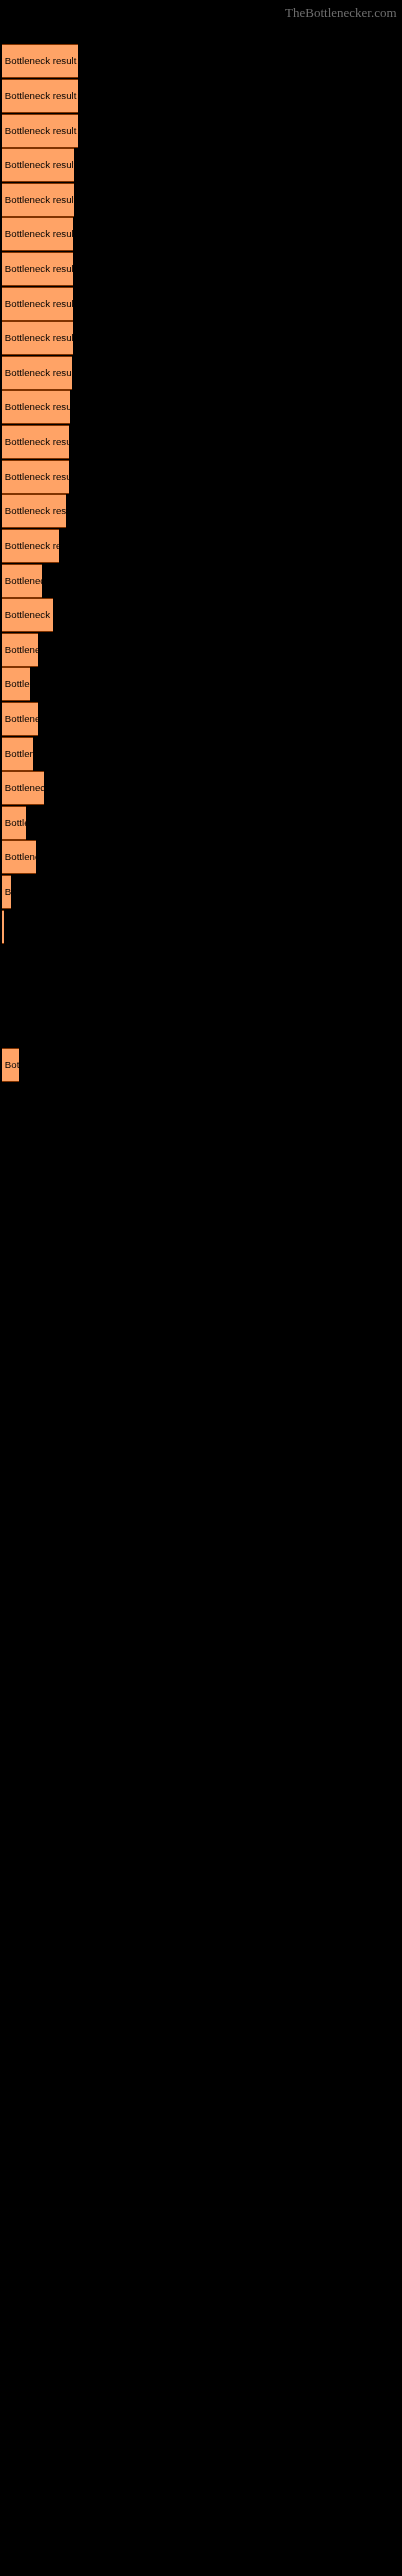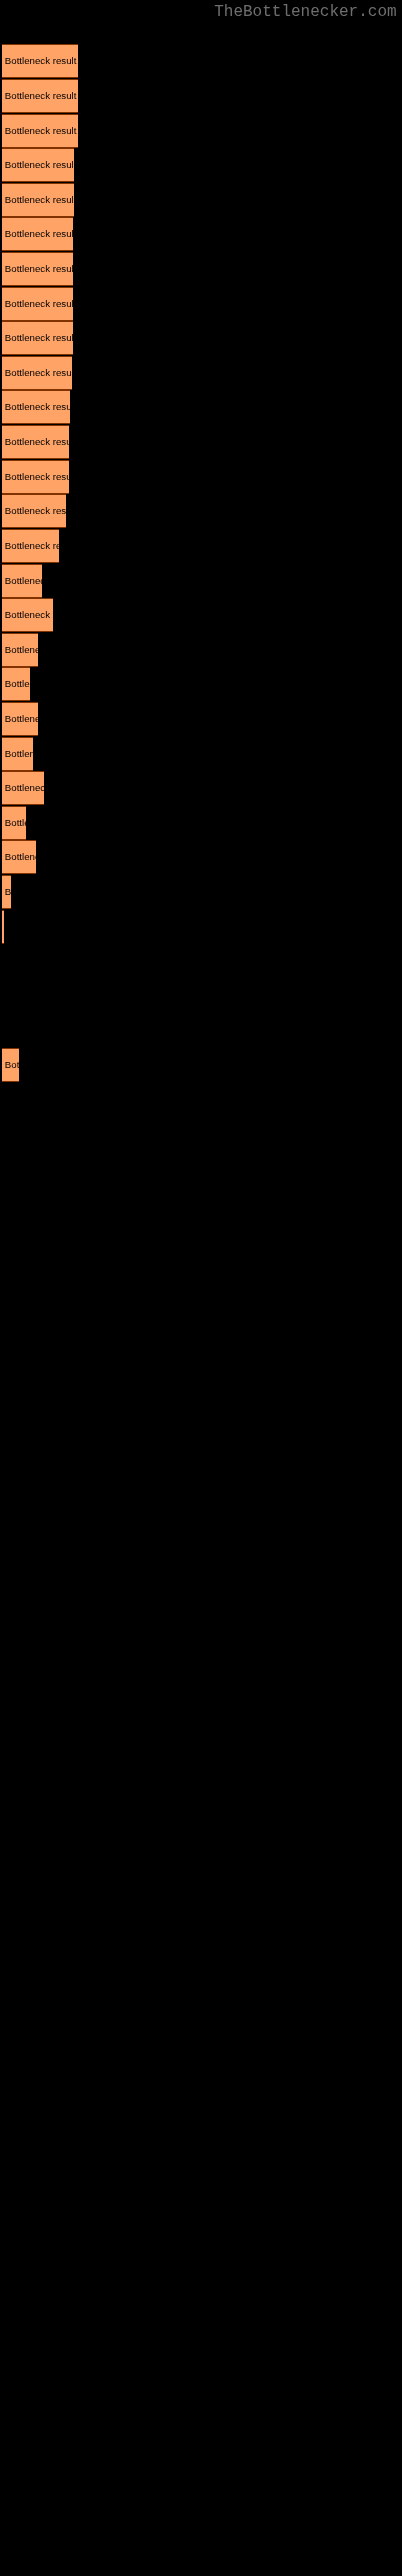--- a/index.html
+++ b/index.html
@@ -19,22 +19,22 @@
     left: 0;
     top: 0;
     width: 403px;
     height: 2576px;
     background: #000000;
   }
   #watermark {
     position: absolute;
     right: 6.4px;
     top: 1.6px;
-    font-family: Liberation Mono, monospace;
-    font-size: 16px;
+    font-family: Liberation Serif, serif;
+    font-size: 13px;
     color: #6e6e6e;
     letter-spacing: 0px;
     white-space: nowrap;
     line-height: 21px;
   }
   #bars-layer {
     position: absolute;
     left: 0;
     top: 0;
     width: 403px;

